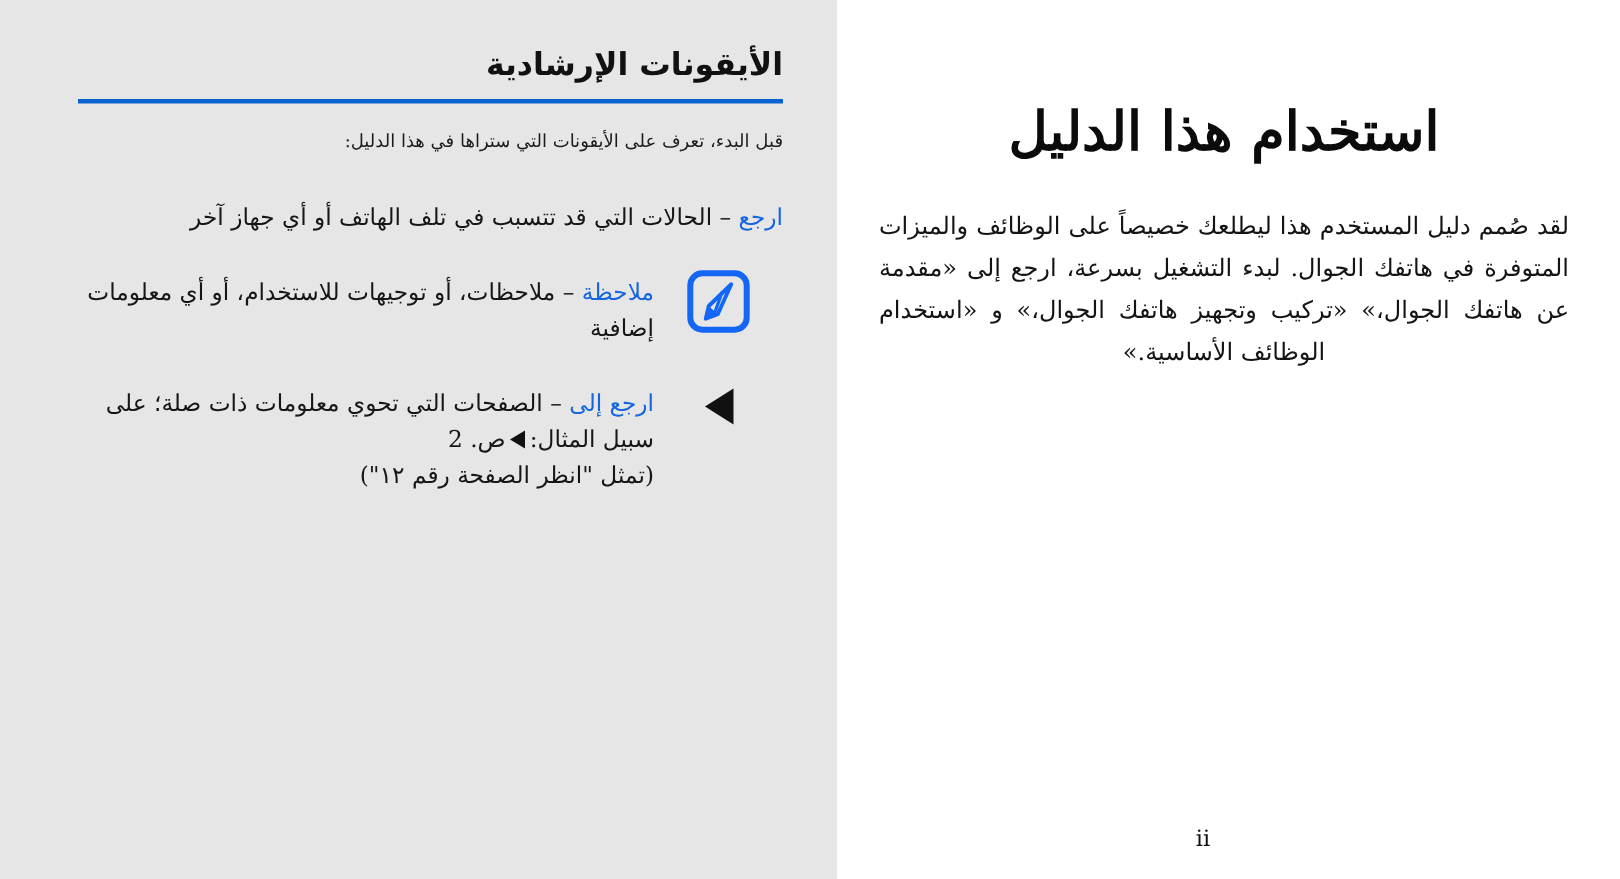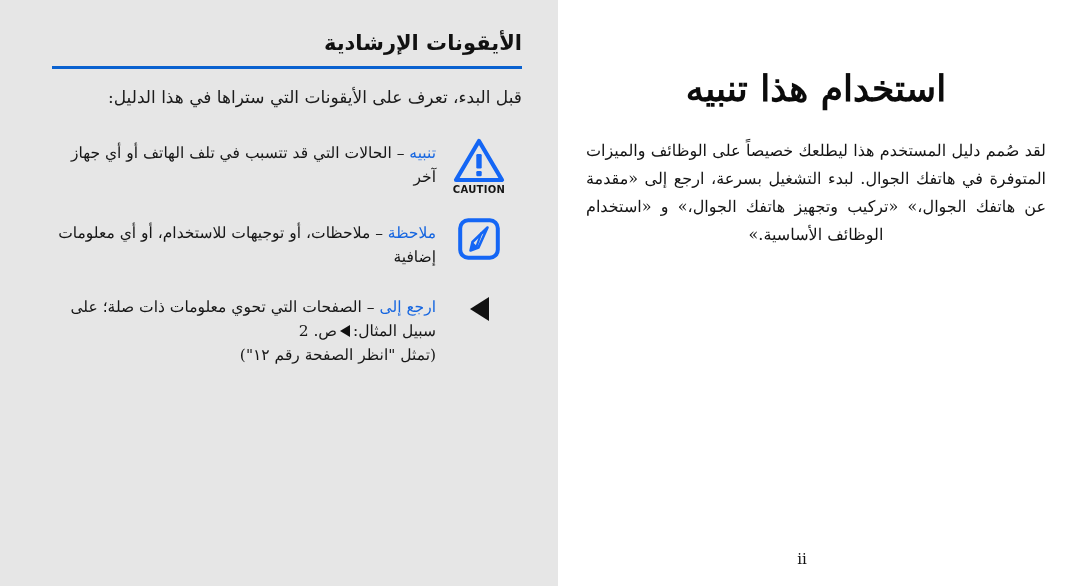--- a/index.html
+++ b/index.html
@@ -47,21 +47,21 @@
     margin: 0 0 10px 0;
   }
   .blue-rule {
     height: 3px;
     background: #0a62d0;
     width: 100%;
     margin: 0 0 16px 0;
   }
   .intro-line {
     font-family: "DejaVu Serif", "Liberation Serif", serif;
-    font-size: 17px;
+    font-size: 12px;
     color: #1b1b1b;
     text-align: right;
     direction: rtl;
     line-height: 1.5;
     margin: 0 0 26px 0;
   }
 
   
   .icon-rows {
     margin-top: 4px;
@@ -181,31 +181,21 @@
 
       <div class="blue-rule"></div>
 
       <p class="intro-line">قبل البدء، تعرف على الأيقونات التي ستراها في هذا الدليل:</p>
 
       <div class="icon-rows">
 
 
         <div class="icon-row">
           <div class="row-text">
-            <span class="kw">تنبيه</span><span> – </span><span>الحالات التي قد تتسبب في تلف الهاتف أو أي جهاز آخر</span>
-          </div>
-          <div class="row-icon">
-            <span class="tri-wrap">
-              <svg width="52" height="46" viewBox="0 0 52 46" aria-hidden="true">
-                <path d="M26 4 L49 43 L3 43 Z" fill="none" stroke="#1466f5" stroke-width="4.2" stroke-linejoin="round"></path>
-                <rect x="23.3" y="17" width="5.4" height="14.5" rx="1.2" fill="#1466f5"></rect>
-                <rect x="23.3" y="34" width="5.4" height="5.2" rx="1.2" fill="#1466f5"></rect>
-              </svg>
-            </span>
-            <span class="icon-caption">CAUTION</span>
+            <span class="kw">ارجع</span><span> – </span><span>الحالات التي قد تتسبب في تلف الهاتف أو أي جهاز آخر</span>
           </div>
         </div>
 
         <div class="icon-row">
           <div class="row-text">
             <span class="kw">ملاحظة</span><span> – </span><span>ملاحظات، أو توجيهات للاستخدام، أو أي معلومات إضافية</span>
           </div>
           <div class="row-icon">
             <span class="tri-wrap">
               <svg width="44" height="44" viewBox="0 0 44 44" aria-hidden="true">
@@ -229,19 +219,19 @@
             <span class="icon-caption"></span>
           </div>
         </div>
 
       </div>
     </div>
   </div>
 
   <div class="right-panel">
     <div class="right-inner">
-      <h1 class="doc-title">استخدام هذا تنبيه</h1>
+      <h1 class="doc-title">استخدام هذا الدليل</h1>
       <p class="doc-body">لقد صُمم دليل المستخدم هذا ليطلعك خصيصاً على الوظائف والميزات المتوفرة في هاتفك الجوال. لبدء التشغيل بسرعة، ارجع إلى «مقدمة عن هاتفك الجوال،» «تركيب وتجهيز هاتفك الجوال،» و «استخدام الوظائف الأساسية.»</p>
     </div>
     <div class="folio">ii</div>
   </div>
 
 </div>
 
 </body></html>

